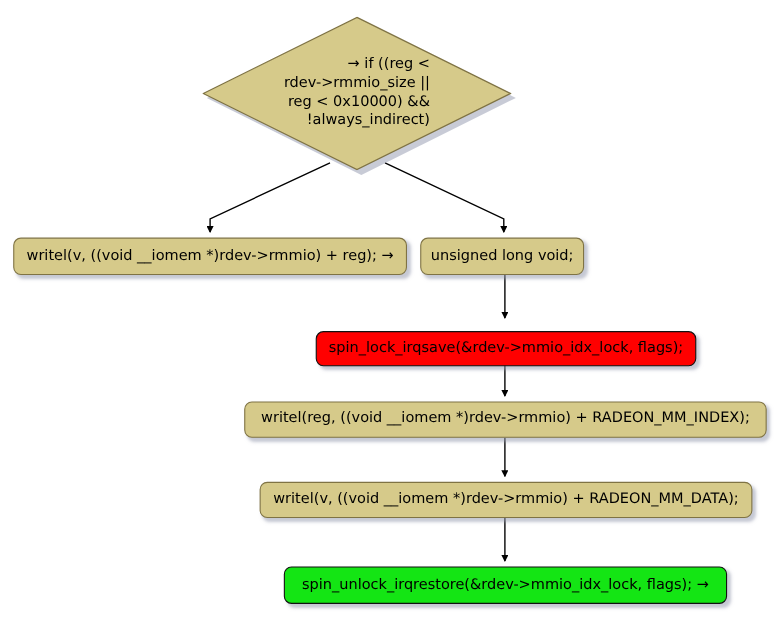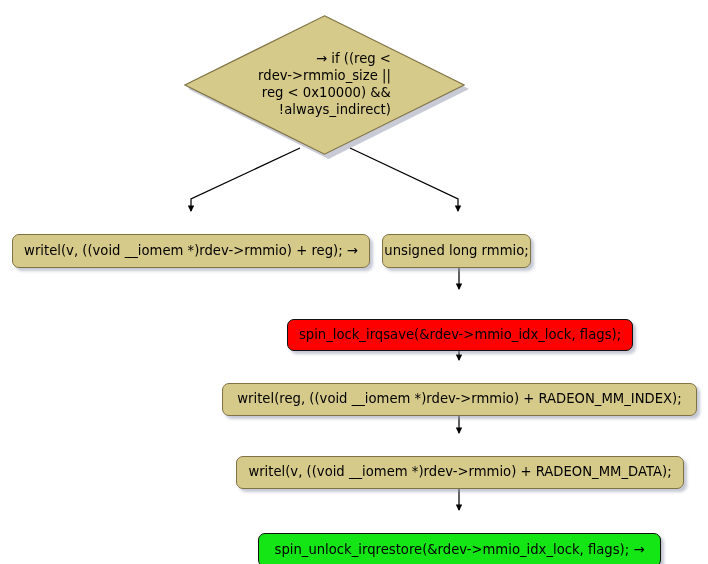--- a/index.html
+++ b/index.html
@@ -34,21 +34,20 @@
     justify-content: center;
     text-align: center;
     white-space: nowrap;
     color: #000000;
   }
   .node.box {
     border-radius: 7px;
     font-size: 13.2px;
     line-height: 1.25;
     padding: 0 9px;
-    margin-top: 18px;
   }
   .node.box.tan {
     background: #d6ca8a;
     border: 1.2px solid #7f7344;
     box-shadow: 3px 3px 3px rgba(150,155,175,0.55);
   }
   .node.box.red {
     background: #ff0000;
     border: 1.2px solid #111111;
     box-shadow: 3px 3px 3px rgba(150,155,175,0.55);
@@ -126,21 +125,21 @@
 rdev-&gt;rmmio_size ||
 reg &lt; 0x10000) &amp;&amp;
 !always_indirect)</div>
   </div>
 
   <div class="node box tan" style="left:12px; top:216px; width:358px; height:34px;">
     <span>writel(v, ((void __iomem *)rdev-&gt;rmmio) + reg); →</span>
   </div>
 
   <div class="node box tan" style="left:382px; top:216px; width:149px; height:34px;">
-    <span>unsigned long rmmio;</span>
+    <span>unsigned long void;</span>
   </div>
 
   <div class="node box red" style="left:287px; top:301px; width:346px; height:32px;">
     <span>spin_lock_irqsave(&amp;rdev-&gt;mmio_idx_lock, flags);</span>
   </div>
 
   <div class="node box tan" style="left:222px; top:365px; width:475px; height:33px;">
     <span>writel(reg, ((void __iomem *)rdev-&gt;rmmio) + RADEON_MM_INDEX);</span>
   </div>
 

